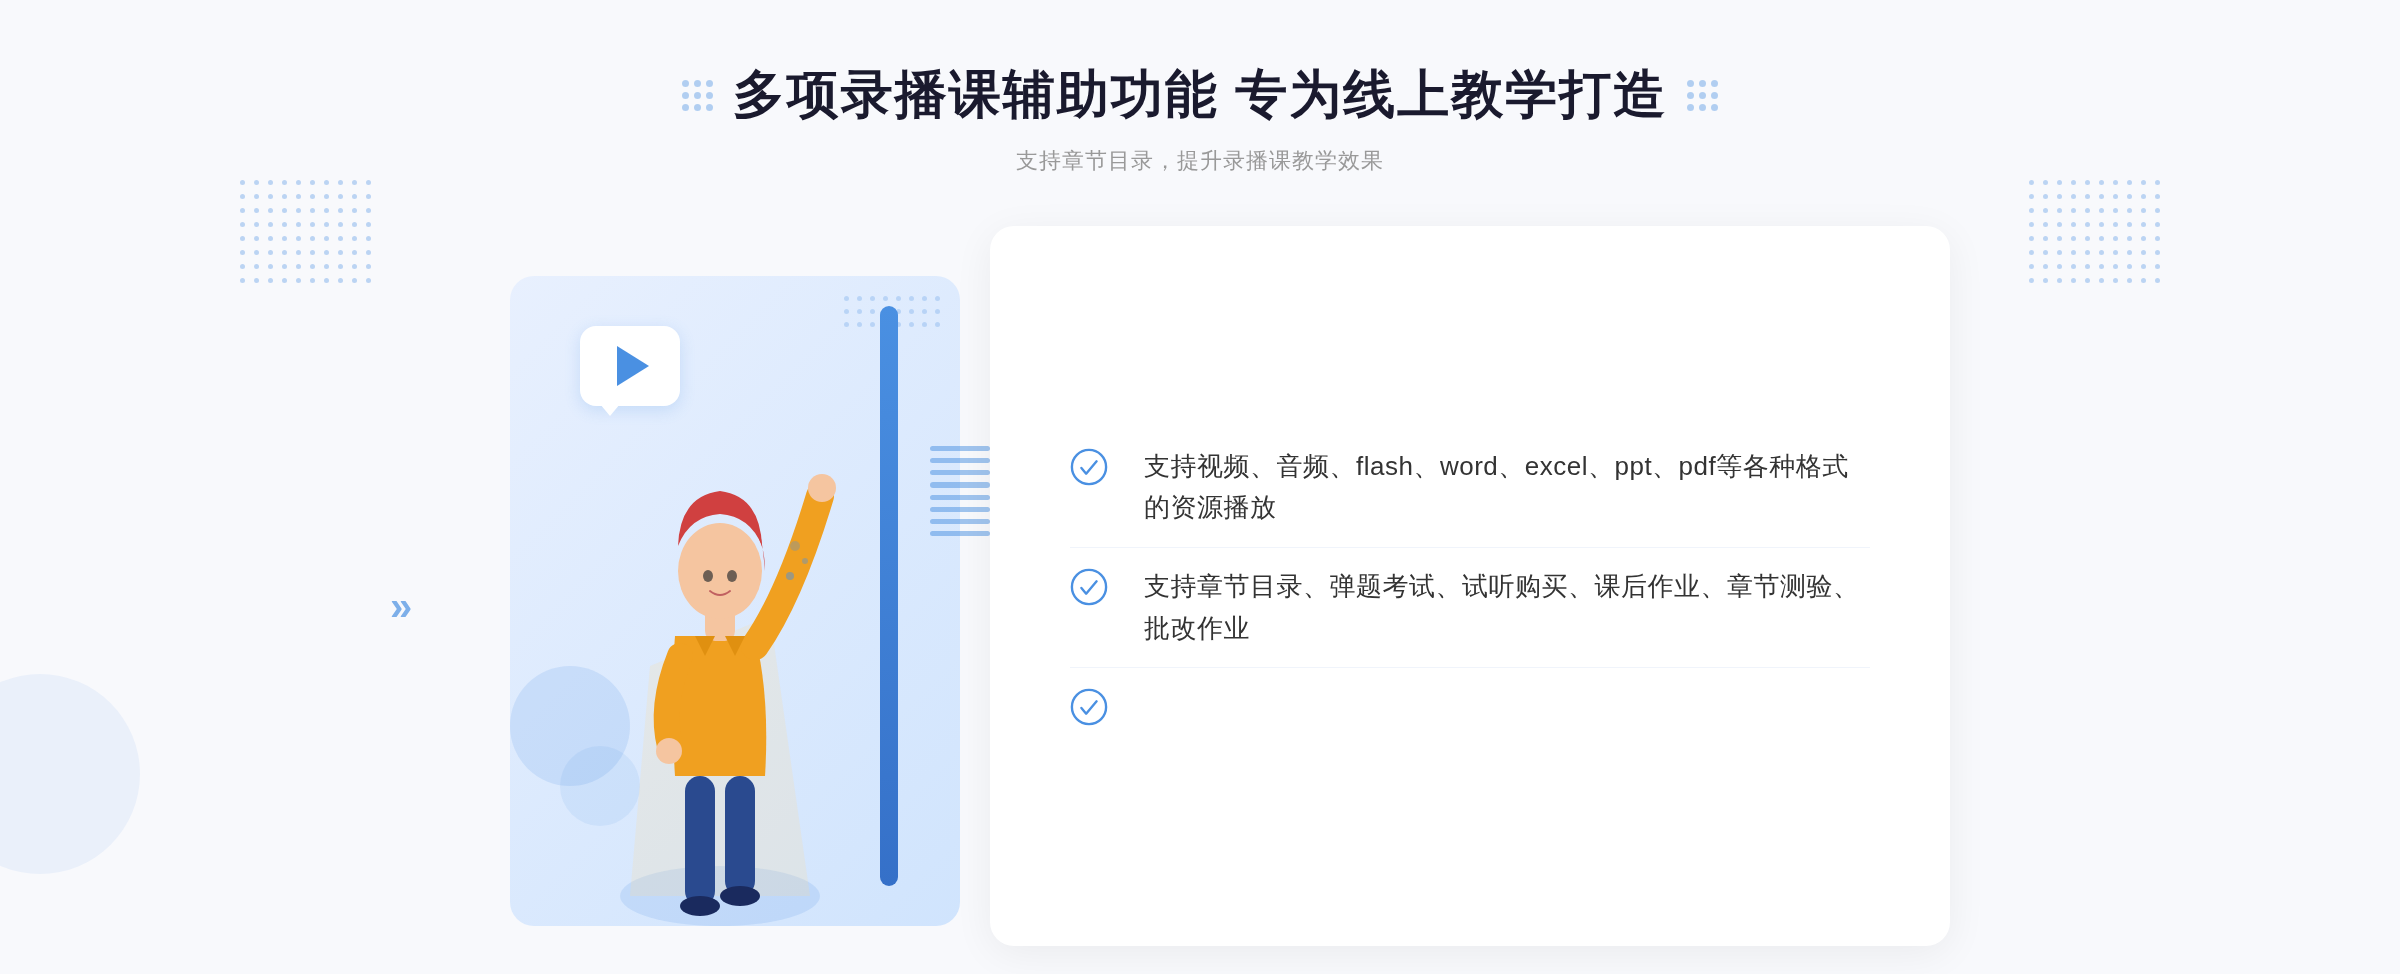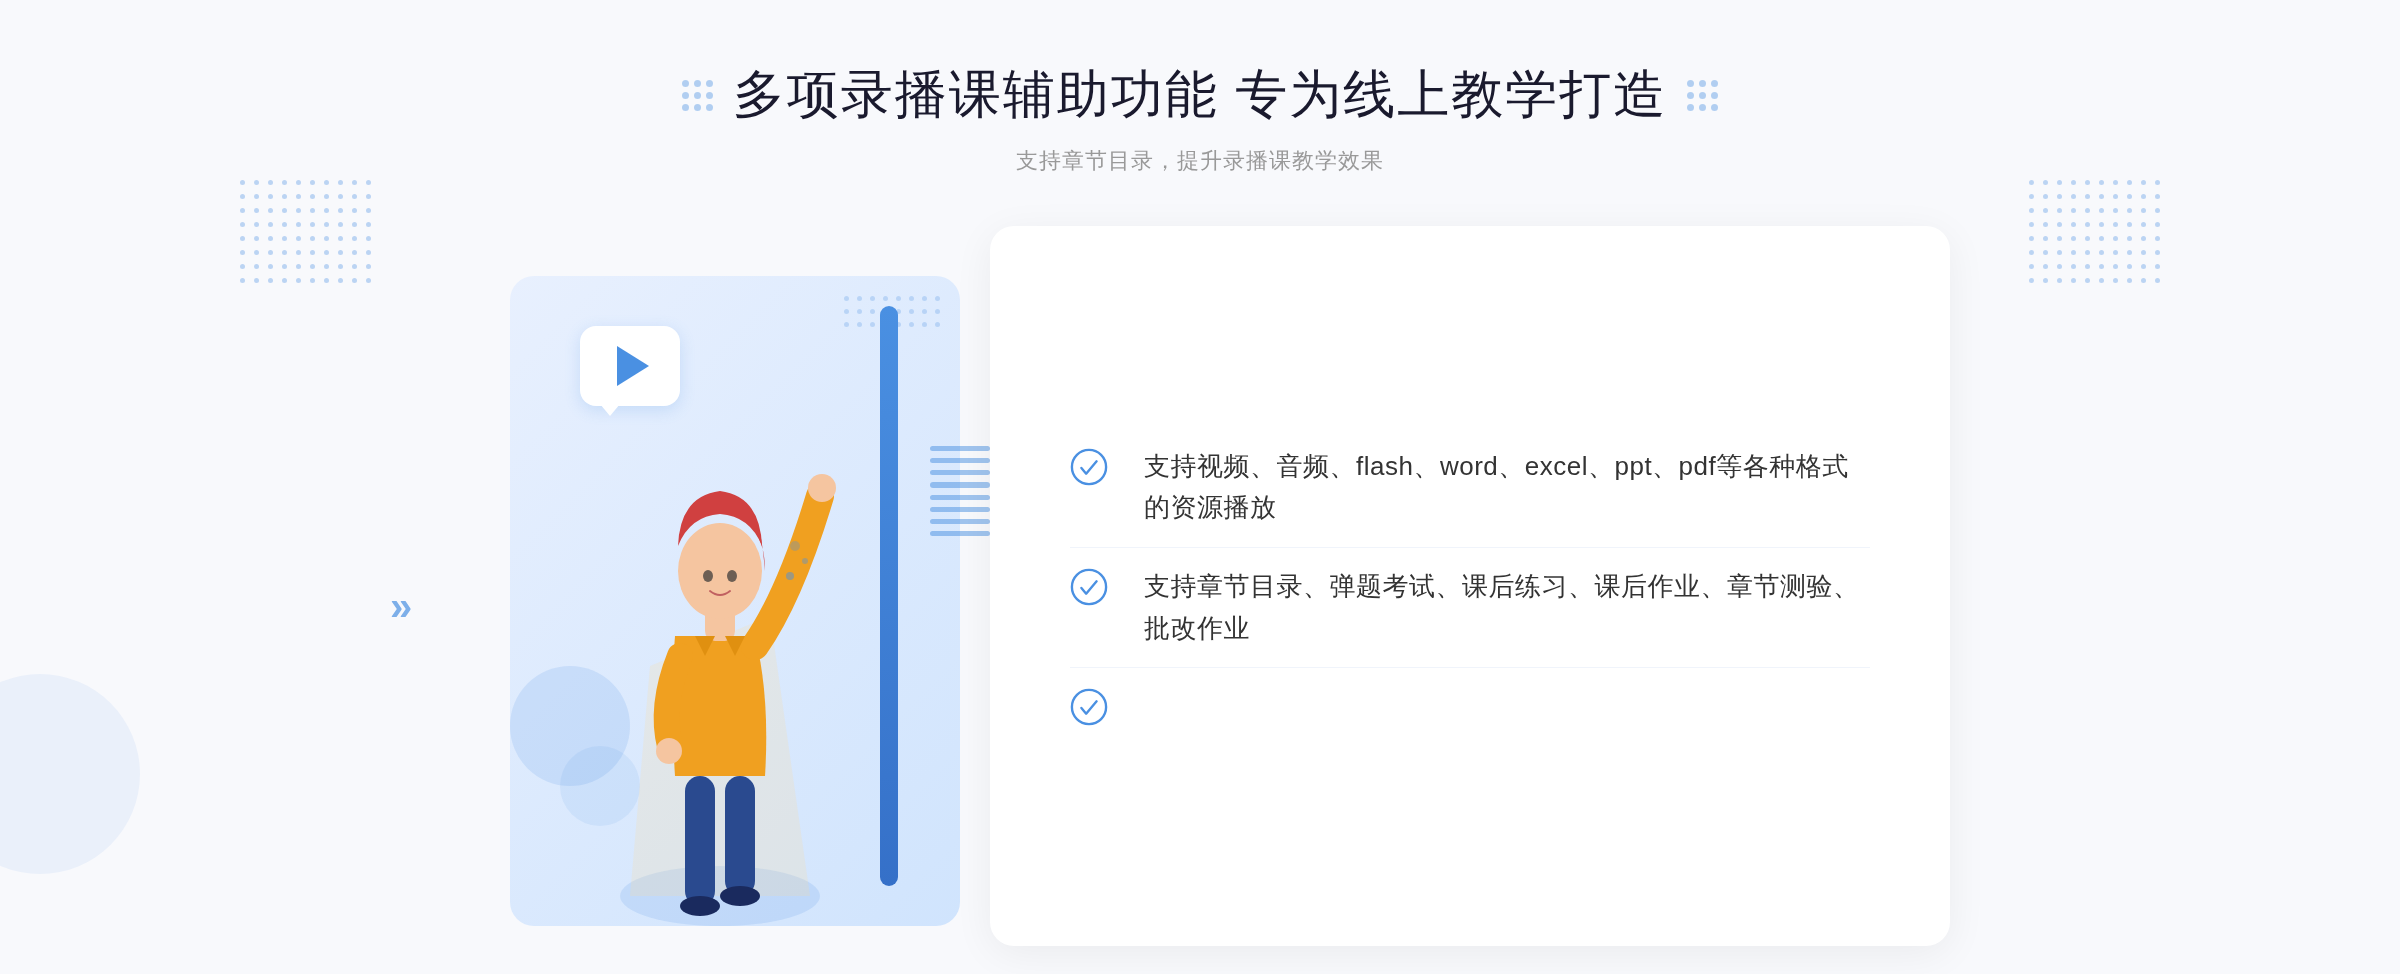--- a/index.html
+++ b/index.html
@@ -37,21 +37,21 @@
 
     .header-decorators {
       display: flex;
       align-items: center;
       justify-content: center;
       gap: 20px;
     }
 
     .main-title {
       font-size: 52px;
-      font-weight: 400;
+      font-weight: 700;
       color: #1a1a2e;
       letter-spacing: 2px;
     }
 
     .subtitle {
       font-size: 22px;
       color: #999;
       margin-top: 16px;
       font-weight: 400;
       letter-spacing: 1px;
@@ -645,21 +645,21 @@
       </div>
       <span class="feature-text">支持视频、音频、flash、word、excel、ppt、pdf等各种格式的资源播放</span>
     </div>
           <div class="feature-item">
       <div class="check-icon">
         <svg viewBox="0 0 40 40" xmlns="http://www.w3.org/2000/svg">
           <circle cx="20" cy="20" r="18" stroke="#4a90e2" stroke-width="2.5" fill="none"></circle>
           <polyline points="12,21 17,27 28,14" stroke="#4a90e2" stroke-width="2.5" fill="none" stroke-linecap="round" stroke-linejoin="round"></polyline>
         </svg>
       </div>
-      <span class="feature-text">支持章节目录、弹题考试、课后练习、课后作业、章节测验、批改作业</span>
+      <span class="feature-text">支持章节目录、弹题考试、试听购买、课后作业、章节测验、批改作业</span>
     </div>
           <div class="feature-item">
       <div class="check-icon">
         <svg viewBox="0 0 40 40" xmlns="http://www.w3.org/2000/svg">
           <circle cx="20" cy="20" r="18" stroke="#4a90e2" stroke-width="2.5" fill="none"></circle>
           <polyline points="12,21 17,27 28,14" stroke="#4a90e2" stroke-width="2.5" fill="none" stroke-linecap="round" stroke-linejoin="round"></polyline>
         </svg>
       </div>
     </div>
         </div>

